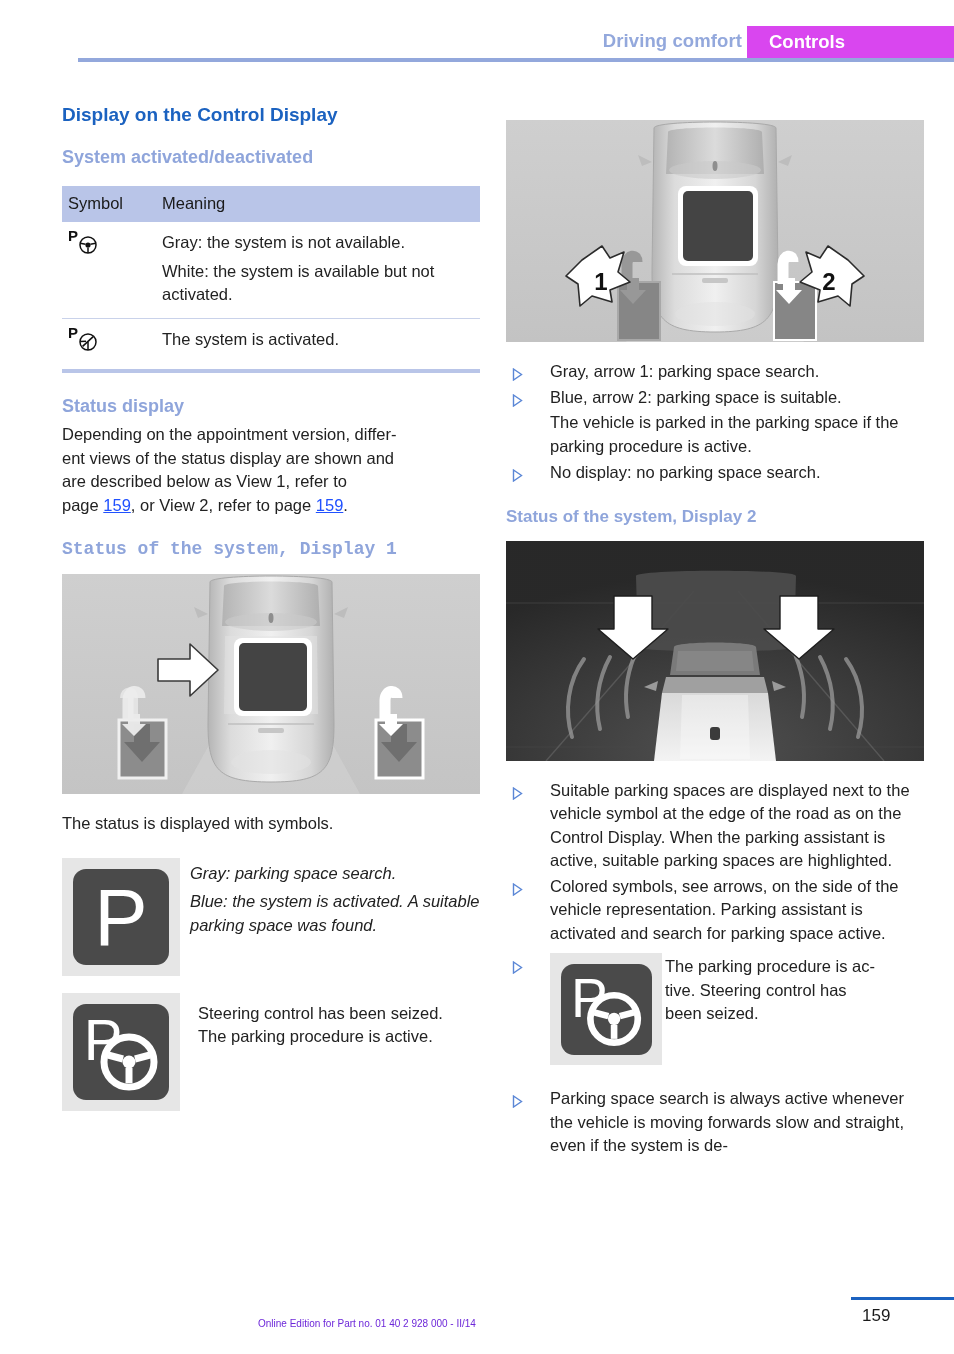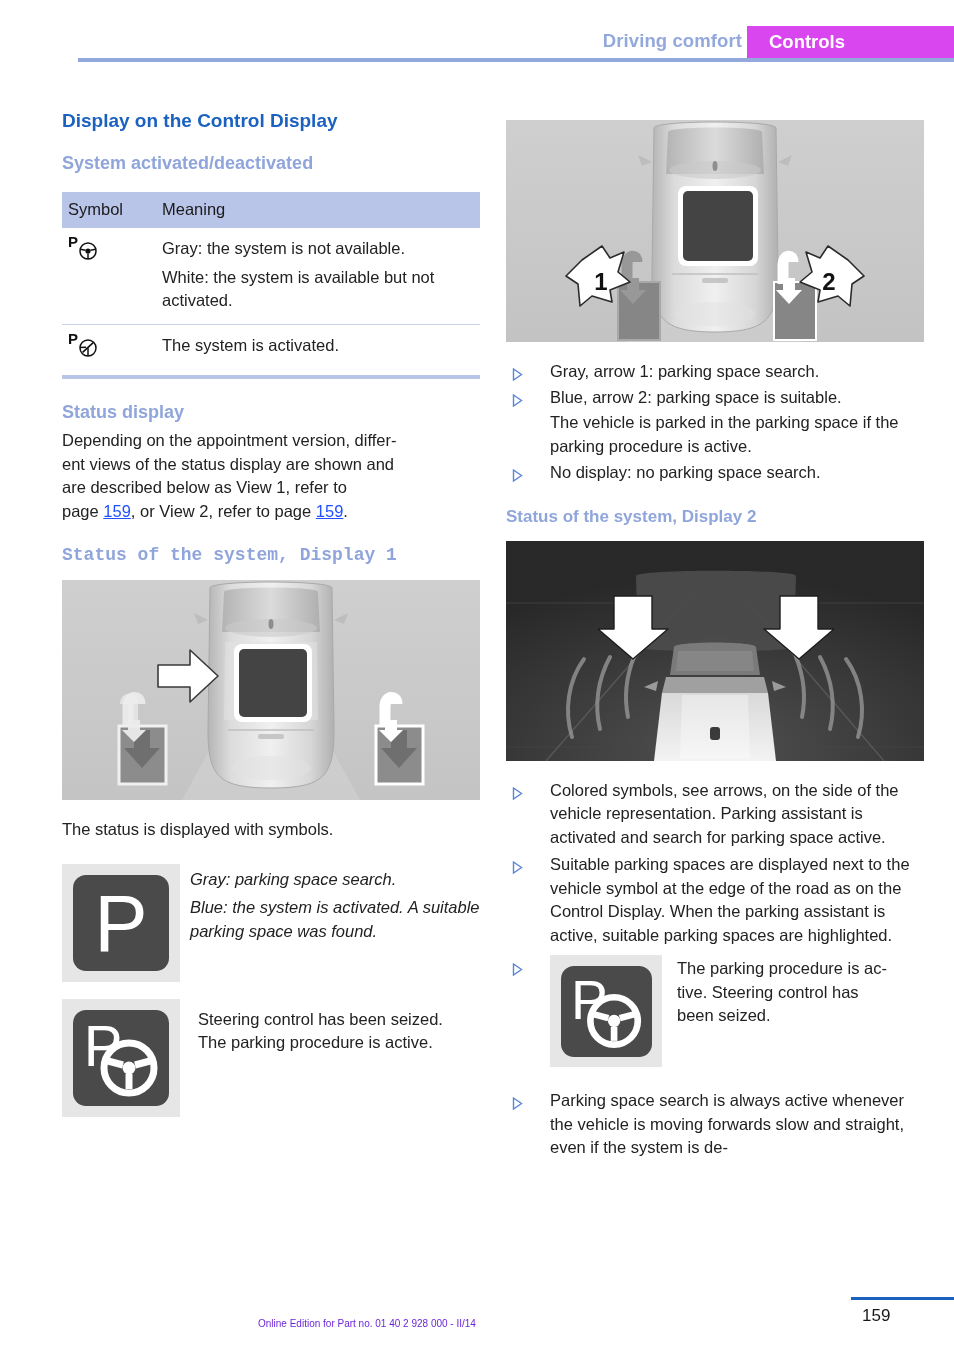--- a/index.html
+++ b/index.html
@@ -124,21 +124,21 @@
   <div class="hdr">
     <div class="hdr-chapter">Driving comfort</div>
     <div class="hdr-tab">
       <span>Controls</span>
     </div>
     <div class="hdr-rule"></div>
   </div>
 
   <div class="col col-left">
 
-    <div style="position:absolute;top:103px;left:0;width:418px;margin-top:6px;">
+    <div style="position:absolute;top:103px;left:0;width:418px;">
 
       <h1 class="h-main">Display on the Control Display</h1>
 
       <h2 class="h-sub" style="margin-top:19px;">System activated/deactivated</h2>
 
       <table class="symtab" style="margin-top:17px;">
         <thead>
           <tr>
             <th class="c1">Symbol</th>
             <th>Meaning</th>
@@ -432,35 +432,35 @@
           <path d="M152 140 L138 146 L150 150 Z" fill="#9a9a9a"></path>
           <path d="M266 140 L280 146 L268 150 Z" fill="#9a9a9a"></path>
 
           <path d="M108 55 L146 55 L146 88 L162 88 L127 118 L92 88 L108 88 Z" fill="#ffffff" stroke="#1e1e1e" stroke-width="1.4" stroke-linejoin="round"></path>
 
           <path d="M274 55 L312 55 L312 88 L328 88 L293 118 L258 88 L274 88 Z" fill="#ffffff" stroke="#1e1e1e" stroke-width="1.4" stroke-linejoin="round"></path>
         </svg>
       </div>
 
       <ul class="bl" style="margin-top:18px;">
+        <li style="margin-top:4px;">
+          <span class="bullet">
+            <svg width="11" height="13" viewBox="0 0 11 13">
+                <path d="M1.5 1 L9.5 6.5 L1.5 12 Z" fill="none" stroke="#5b87d6" stroke-width="1.4"></path>
+              </svg>
+          </span>
+          <span>Suitable parking spaces are displayed next to the vehicle symbol at the edge of the road as on the Control Display. When the parking assistant is active, suitable parking spaces are highlighted.</span>
+        </li>
         <li>
           <span class="bullet">
             <svg width="11" height="13" viewBox="0 0 11 13">
                 <path d="M1.5 1 L9.5 6.5 L1.5 12 Z" fill="none" stroke="#5b87d6" stroke-width="1.4"></path>
               </svg>
           </span>
           <span>Colored symbols, see arrows, on the side of the vehicle representation. Parking assistant is activated and search for parking space active.</span>
-        </li>
-        <li style="margin-top:4px;">
-          <span class="bullet">
-            <svg width="11" height="13" viewBox="0 0 11 13">
-                <path d="M1.5 1 L9.5 6.5 L1.5 12 Z" fill="none" stroke="#5b87d6" stroke-width="1.4"></path>
-              </svg>
-          </span>
-          <span>Suitable parking spaces are displayed next to the vehicle symbol at the edge of the road as on the Control Display. When the parking assistant is active, suitable parking spaces are highlighted.</span>
         </li>
 
         <li class="icon-li" style="margin-top:8px;">
           <span class="bullet">
             <svg width="11" height="13" viewBox="0 0 11 13">
                 <path d="M1.5 1 L9.5 6.5 L1.5 12 Z" fill="none" stroke="#5b87d6" stroke-width="1.4"></path>
               </svg>
           </span>
           <span class="tile" style="width:112px;height:112px;flex:0 0 112px;">
             <span class="tile-inner" style="width:91px;height:91px;">
@@ -469,21 +469,21 @@
                 <g transform="translate(56,58)">
                   <circle cx="0" cy="0" r="25" fill="none" stroke="#ffffff" stroke-width="7"></circle>
                   <circle cx="0" cy="0" r="6.5" fill="#ffffff"></circle>
                   <path d="M0 6 L0 21" stroke="#ffffff" stroke-width="7"></path>
                   <path d="M-6 -3 L-21 -7" stroke="#ffffff" stroke-width="7"></path>
                   <path d="M6 -3 L21 -7" stroke="#ffffff" stroke-width="7"></path>
                 </g>
               </svg>
             </span>
           </span>
-          <span style="padding-left:15px;padding-top:2px;display:block;">
+          <span style="padding-left:3px;padding-top:2px;display:block;">
             <span style="display:block;">The parking procedure is ac-</span>
             <span style="display:block;">tive. Steering control has</span>
             <span style="display:block;">been seized.</span>
           </span>
         </li>
 
         <li style="margin-top:14px;">
           <span class="bullet">
             <svg width="11" height="13" viewBox="0 0 11 13">
                 <path d="M1.5 1 L9.5 6.5 L1.5 12 Z" fill="none" stroke="#5b87d6" stroke-width="1.4"></path>

